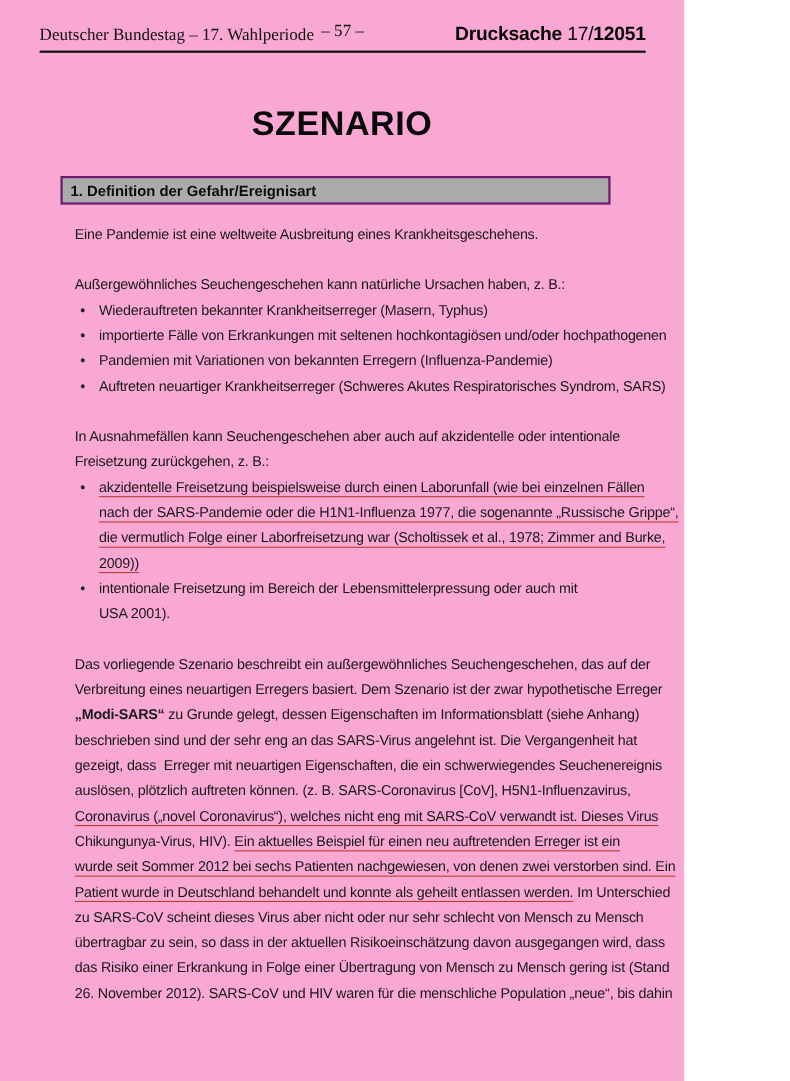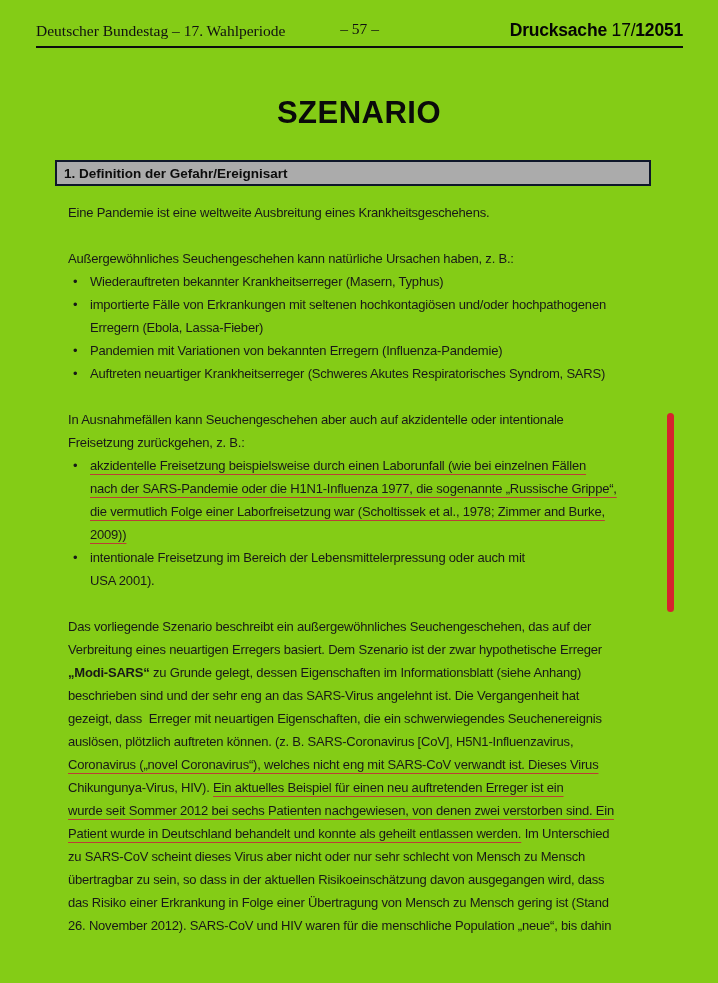--- a/index.html
+++ b/index.html
@@ -1,34 +1,34 @@
 <!DOCTYPE html>
 <html><head>
 <meta charset="utf-8">
 <style>
   html,body{margin:0;padding:0;background:#fff;}
-  .page{position:relative;width:718px;height:983px;background:#84cc16;overflow:hidden;
+  .page{position:relative;width:622px;height:983px;background:#f9a8d4;overflow:hidden;
         font-family:"Liberation Sans",sans-serif;color:#141414;}
 
   
   .header{position:relative;margin:0 35px 0 36px;padding:20px 0 5px 0;
           border-bottom:2px solid #0d0d0d;display:flex;align-items:baseline;}
   .header-left{font-family:"Liberation Serif",serif;font-size:15.5px;color:#101010;}
   .header-page{position:absolute;left:0;right:0;top:20px;text-align:center;
                font-family:"Liberation Serif",serif;font-size:15.5px;color:#101010;}
   .header-right{margin-left:auto;font-size:17.5px;font-weight:bold;color:#050505;letter-spacing:-0.2px;}
   .header-right .sep{font-weight:normal;}
 
   
   .doc-title{margin-top:47px;text-align:center;font-size:31px;font-weight:bold;
              letter-spacing:0.5px;color:#0a0a0a;}
 
   
   .section-bar{margin:29px 67px 0 55px;height:26px;background:var(--section-bg,#ababab);
-               border:2px solid #0f172a;box-sizing:border-box;display:flex;align-items:center;
+               border:2px solid #701a75;box-sizing:border-box;display:flex;align-items:center;
                padding-left:7px;font-weight:bold;font-size:13.5px;color:#0c0c0c;}
 
   
   .body-col{margin:15px 0 0 68px;width:580px;font-size:13px;line-height:23px;
             letter-spacing:-0.2px;color:#181818;}
   .block{margin:0;}
   .block.gap{margin-top:23px;}
   .line{white-space:pre;position:relative;}
   .block.bullet .line{padding-left:22px;}
   .marker{position:absolute;left:5px;top:0;}
@@ -63,21 +63,20 @@
         <div class="line"><span class="">Eine Pandemie ist eine weltweite Ausbreitung eines Krankheitsgeschehens.</span></div>
       </div>
       <div class="block gap">
         <div class="line"><span class="">Außergewöhnliches Seuchengeschehen kann natürliche Ursachen haben, z. B.:</span></div>
       </div>
       <div class="block bullet">
         <div class="line"><span class="marker">•</span><span class="">Wiederauftreten bekannter Krankheitserreger (Masern, Typhus)</span></div>
       </div>
       <div class="block bullet">
         <div class="line"><span class="marker">•</span><span class="">importierte Fälle von Erkrankungen mit seltenen hochkontagiösen und/oder hochpathogenen</span></div>
-        <div class="line"><span class="">Erregern (Ebola, Lassa-Fieber)</span></div>
       </div>
       <div class="block bullet">
         <div class="line"><span class="marker">•</span><span class="">Pandemien mit Variationen von bekannten Erregern (Influenza-Pandemie)</span></div>
       </div>
       <div class="block bullet">
         <div class="line"><span class="marker">•</span><span class="">Auftreten neuartiger Krankheitserreger (Schweres Akutes Respiratorisches Syndrom, SARS)</span></div>
       </div>
       <div class="block gap">
         <div class="line"><span class="">In Ausnahmefällen kann Seuchengeschehen aber auch auf akzidentelle oder intentionale</span></div>
         <div class="line"><span class="">Freisetzung zurückgehen, z. B.:</span></div>

